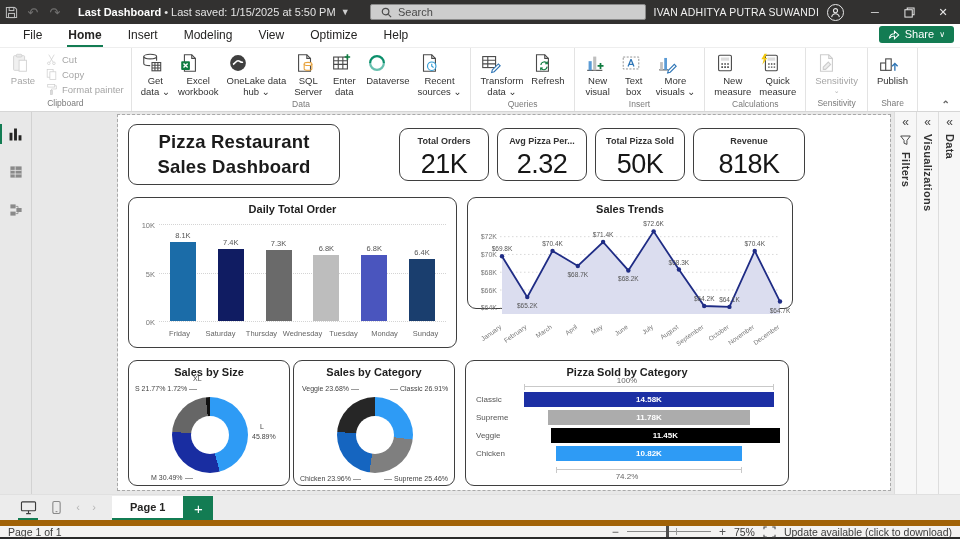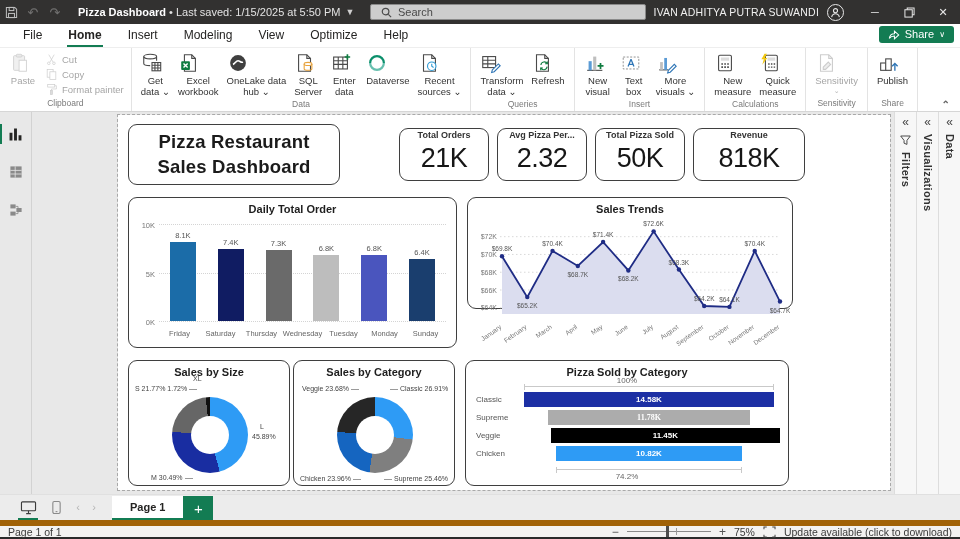--- a/index.html
+++ b/index.html
@@ -48,21 +48,21 @@
   .rail-item.active::before { content:""; position:absolute; left:-3px; top:2px; bottom:2px; width:2.5px; background:var(--accent); }
   .canvas { flex:1; position:relative; background:#e8e8e8; overflow:hidden; }
   .page { position:absolute; left:86px; top:3px; width:772px; height:375px; background:#fff; outline:1.5px dashed #a9a9a9; }
   .panels { display:flex; }
   .panel-strip { width:22px; background:#f7f7f7; border-left:1px solid #ddd; display:flex; flex-direction:column; align-items:center; padding-top:4px; gap:6px; }
   .panel-chevron { font-size:12px; color:#444; cursor:pointer; line-height:1; }
   .panel-text { writing-mode:vertical-rl; font-size:11px; color:#333; font-weight:bold; letter-spacing:.3px; }
   
   .card { position:absolute; background:#fff; border:1px solid #3f3f3f; border-radius:9px; }
   .title-card { display:flex; flex-direction:column; align-items:center; justify-content:center; font-size:18.5px; font-weight:bold; color:#1b1b1b; line-height:1.35; letter-spacing:.2px; }
-  .kpi { display:flex; flex-direction:column; align-items:center; padding-top:1px; }
+  .kpi { display:flex; flex-direction:column; align-items:center; padding-top:7px; }
   .kpi-label { font-size:9px; font-weight:bold; color:#333; white-space:nowrap; }
   .kpi-value { font-size:27px; color:#161616; margin-top:3px; letter-spacing:-.5px; }
   .chart-title { position:absolute; top:5px; left:0; right:0; text-align:center; font-size:11px; font-weight:bold; color:#1e1e1e; }
   
   .plot { position:absolute; left:30px; right:10px; top:26px; bottom:26px; }
   .gridline { position:absolute; left:0; right:0; border-top:1px dotted #d4d4d4; }
   .ytick { position:absolute; right:calc(100% + 4px); transform:translateY(-50%); font-size:7.5px; color:#777; white-space:nowrap; }
   .bars { position:absolute; inset:0; display:flex; }
   .bar-col { flex:1; display:flex; flex-direction:column; align-items:center; justify-content:flex-end; }
   .bar-val { font-size:7.5px; color:#555; margin-bottom:2px; }
@@ -104,21 +104,21 @@
 <div class="titlebar">
   <span class="tb-icon">
     <svg width="13" height="13" viewBox="0 0 14 14" fill="none" stroke="#bdbdbd" stroke-width="1.1">
         <path d="M1.5 1.5h9l2 2v9h-11z"></path>
         <rect x="3.8" y="8" width="6.4" height="4.5"></rect>
         <rect x="4.5" y="1.5" width="5" height="3.4"></rect>
       </svg>
   </span>
   <span class="tb-icon disabled">↶</span>
   <span class="tb-icon disabled">↷</span>
-  <span class="tb-title"><span>Pizza Dashboard</span> <span class="tb-sub">• Last saved: 1/15/2025 at 5:50 PM</span></span>
+  <span class="tb-title"><span>Last Dashboard</span> <span class="tb-sub">• Last saved: 1/15/2025 at 5:50 PM</span></span>
   <span class="tb-caret">▼</span>
   <div class="tb-search">
     <svg width="11" height="11" viewBox="0 0 12 12" fill="none" stroke="#4a4a4a" stroke-width="1.3">
         <circle cx="5" cy="5" r="3.6"></circle>
         <path d="M8 8l3 3"></path>
       </svg>
     <span>Search</span>
   </div>
   <div class="tb-right">
     <span class="tb-user">IVAN ADHITYA PUTRA SUWANDI</span>
@@ -595,21 +595,21 @@
           <div class="dlabel lead-l" style="left: 90px; top: 114px;">Supreme 25.46%</div>
         </div>
 
       <div class="card" id="funnel-card" style="left:347px; top:245px; width:324px; height:126px;">
         <div class="chart-title">Pizza Sold by Category</div>
       <div class="f-ruler" style="left: 58px; width: 250px; top: 25px;"></div>
           <div class="f-pct" style="top: 15px;">100%</div>
           <div class="f-cat" style="left: 10px; top: 34px;">Classic</div>
           <div class="f-bar" style="left: 58px; width: 250px; top: 31px; background: rgb(28, 47, 164);">14.58K</div>
           <div class="f-cat" style="left: 10px; top: 52px;">Supreme</div>
-          <div class="f-bar" style="left: 82.0055px; width: 201.989px; top: 49px; background: rgb(172, 172, 172); font-family: Liberation Serif, serif;">11.78K</div>
+          <div class="f-bar" style="left: 82.0055px; width: 201.989px; top: 49px; background: rgb(172, 172, 172);">11.78K</div>
           <div class="f-cat" style="left: 10px; top: 70px;">Veggie</div>
           <div class="f-bar" style="left: 84.8347px; width: 229px; top: 67px; background: rgb(0, 0, 0);">11.45K</div>
           <div class="f-cat" style="left: 10px; top: 88px;">Chicken</div>
           <div class="f-bar" style="left: 90.2359px; width: 185.528px; top: 85px; background: rgb(46, 155, 245);">10.82K</div>
           <div class="f-ruler" style="left: 90.2359px; width: 185.528px; top: 108px;"></div>
           <div class="f-pct" style="top: 111px;">74.2%</div>
         </div>
     </div>
   </div>
   <div class="panels" id="side-panels">

